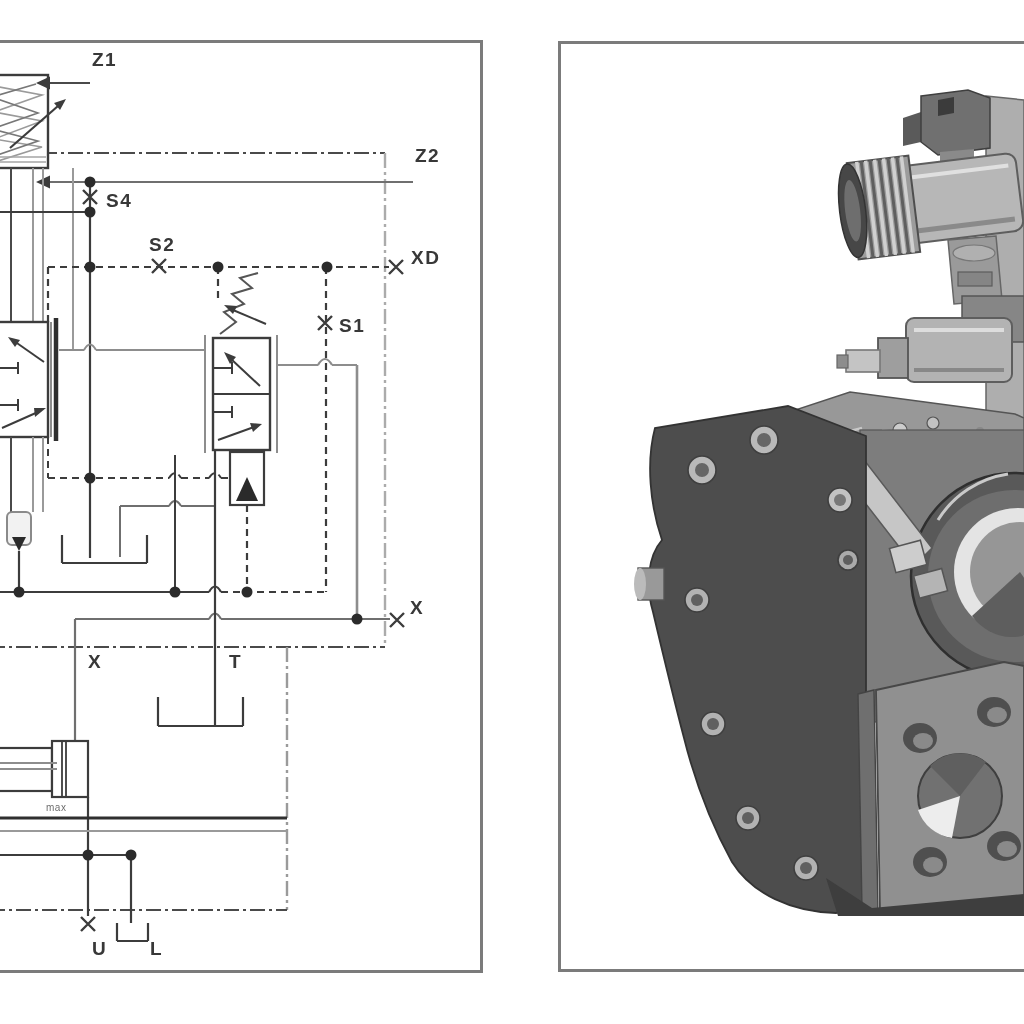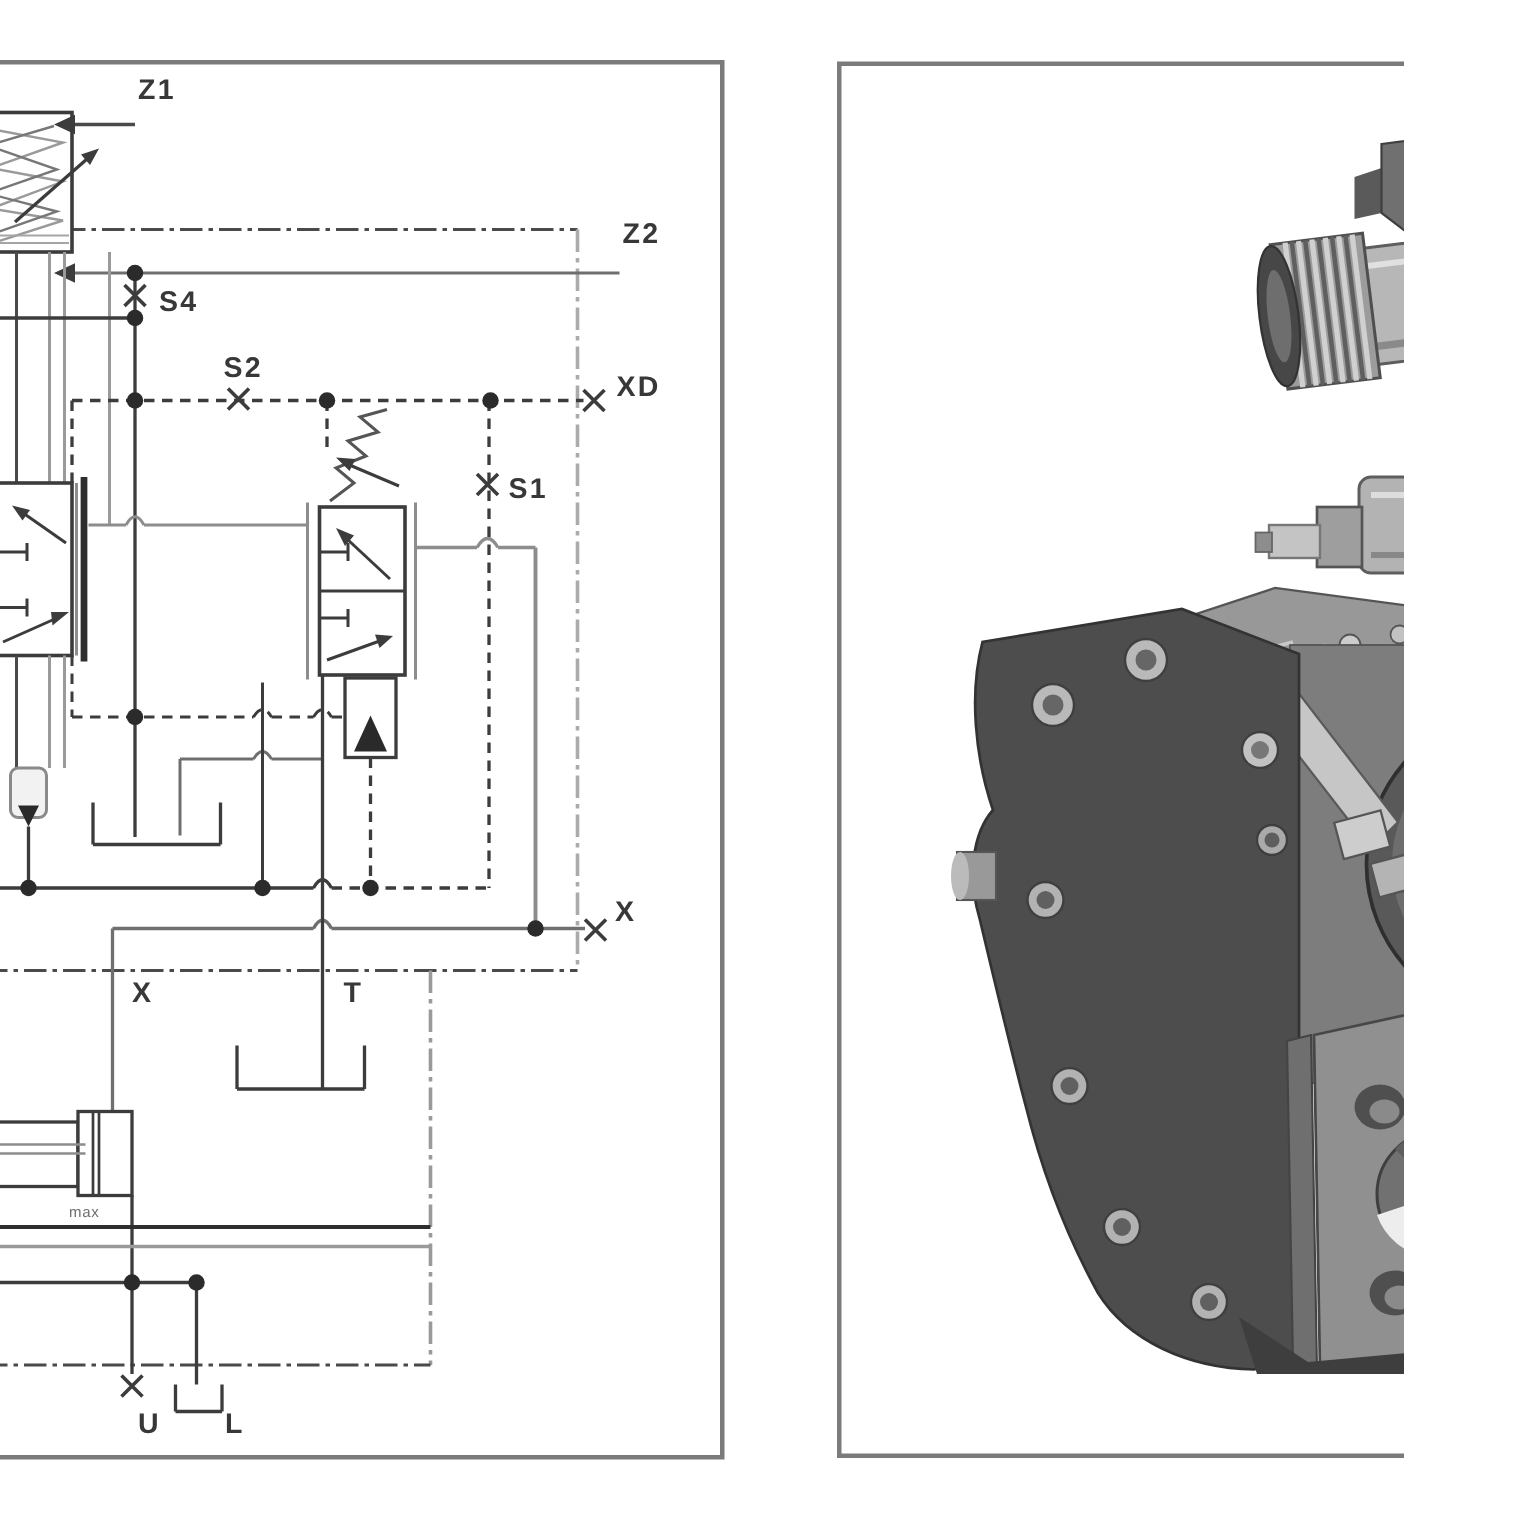--- a/index.html
+++ b/index.html
@@ -1,16 +1,16 @@
 <!DOCTYPE html>
 <html><head>
 <meta charset="utf-8">
 <style>
   html,body{margin:0;padding:0;background:#ffffff;}
-  .stage{position:relative;width:936px;height:1024px;background:#ffffff;overflow:hidden;
+  .stage{position:relative;width:1024px;height:1024px;background:#ffffff;overflow:hidden;
          font-family:"Liberation Sans",sans-serif;text-align:right;}
   svg{position:absolute;left:0;top:0;}
   text{font-family:"Liberation Sans",sans-serif;font-weight:700;fill:#383838;}
   .portlbl{font-size:19px;letter-spacing:1.5px;}
   .smalllbl{font-size:10px;font-weight:400;fill:#6e6e6e;letter-spacing:.5px;}
 </style>
 </head>
 <body>
 
 <div class="stage">

